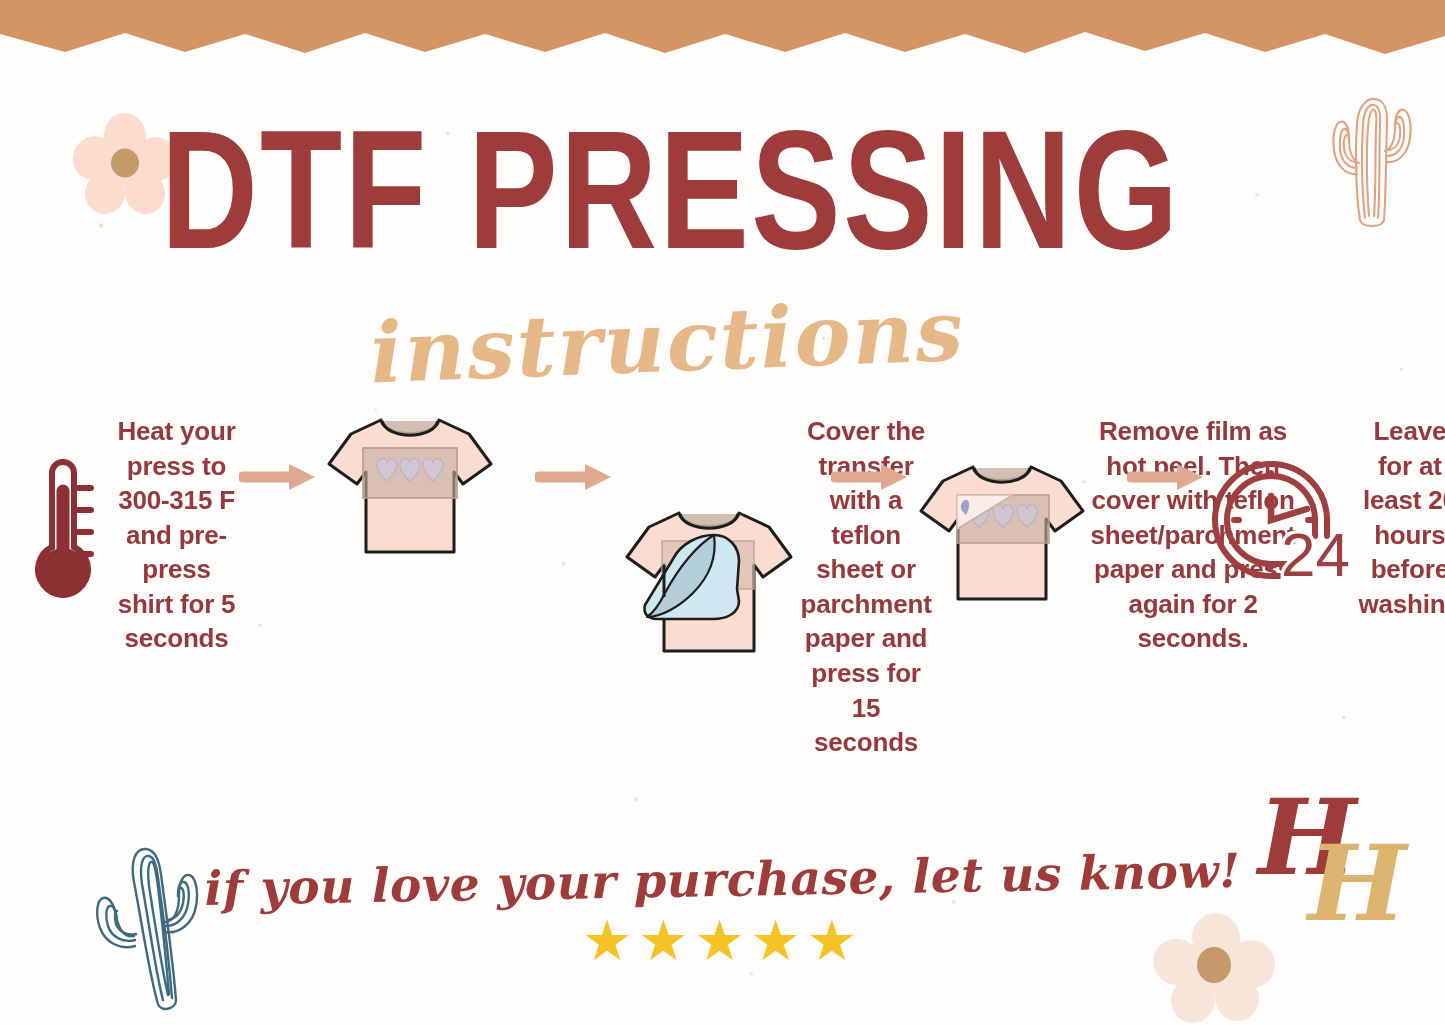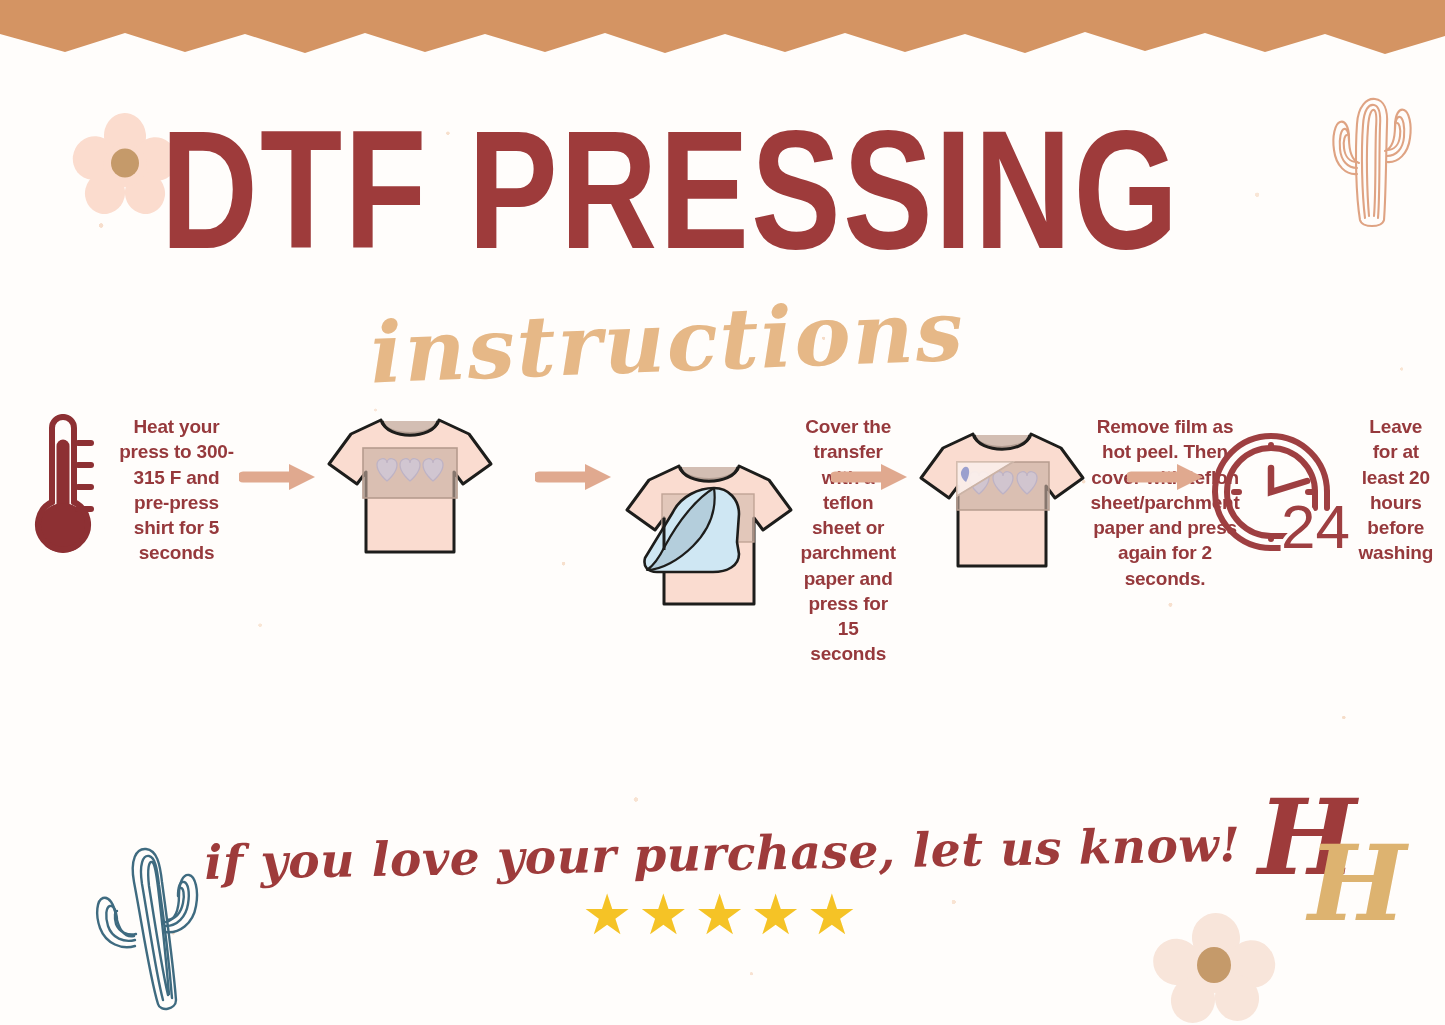--- a/index.html
+++ b/index.html
@@ -120,40 +120,40 @@
   .step-icon {
     height: 170px;
     display: flex;
     align-items: flex-end;
     justify-content: center;
   }
   .step-text {
     margin-top: 22px;
     font-family: "Liberation Sans", sans-serif;
     font-weight: bold;
-    font-size: 19px;
+    font-size: 26px;
     line-height: 1.33;
     color: #96393c;
     text-align: center;
     letter-spacing: -0.2px;
     width: 212px;
   }
   .arrow {
     width: 84px;
     flex: none;
     display: flex;
     align-items: center;
     justify-content: center;
     height: 170px;
   }
 
   
   #footer {
     position: absolute;
-    top: 826px;
+    top: 852px;
     left: 0;
     width: 1445px;
     text-align: center;
   }
   #tagline {
     display: block;
     font-family: "DejaVu Serif", serif;
     font-style: italic;
     font-weight: bold;
     font-size: 47px;

